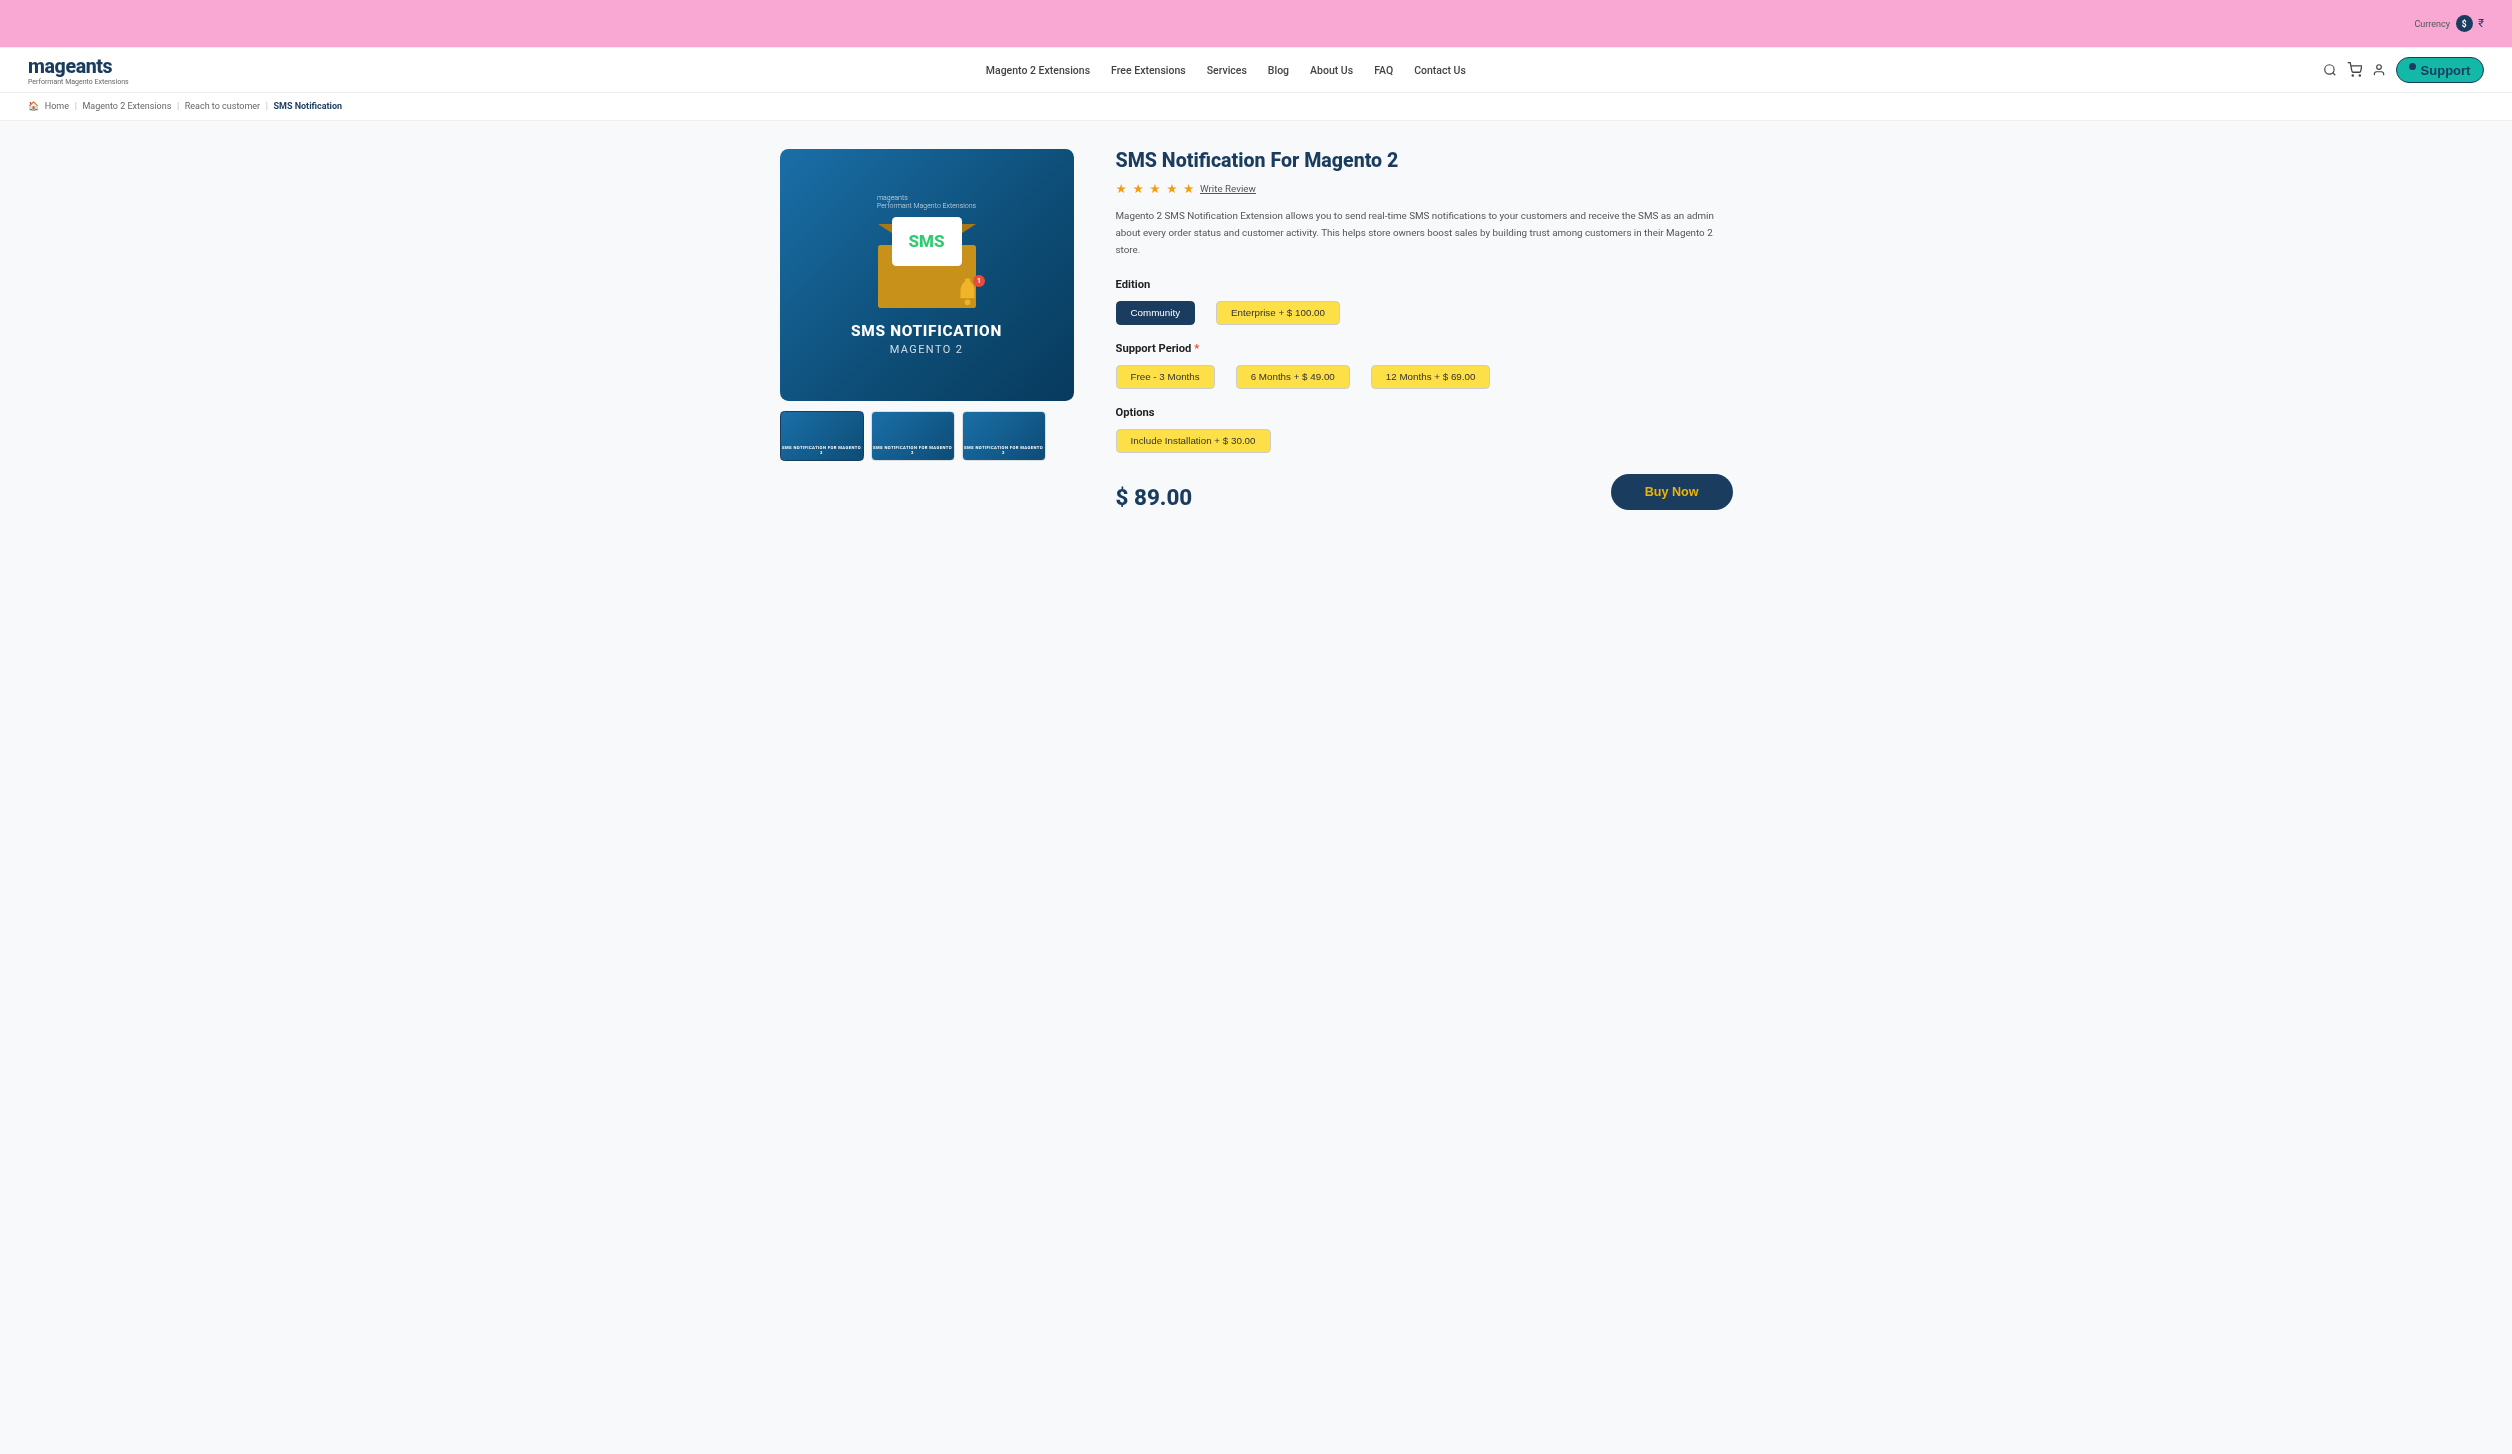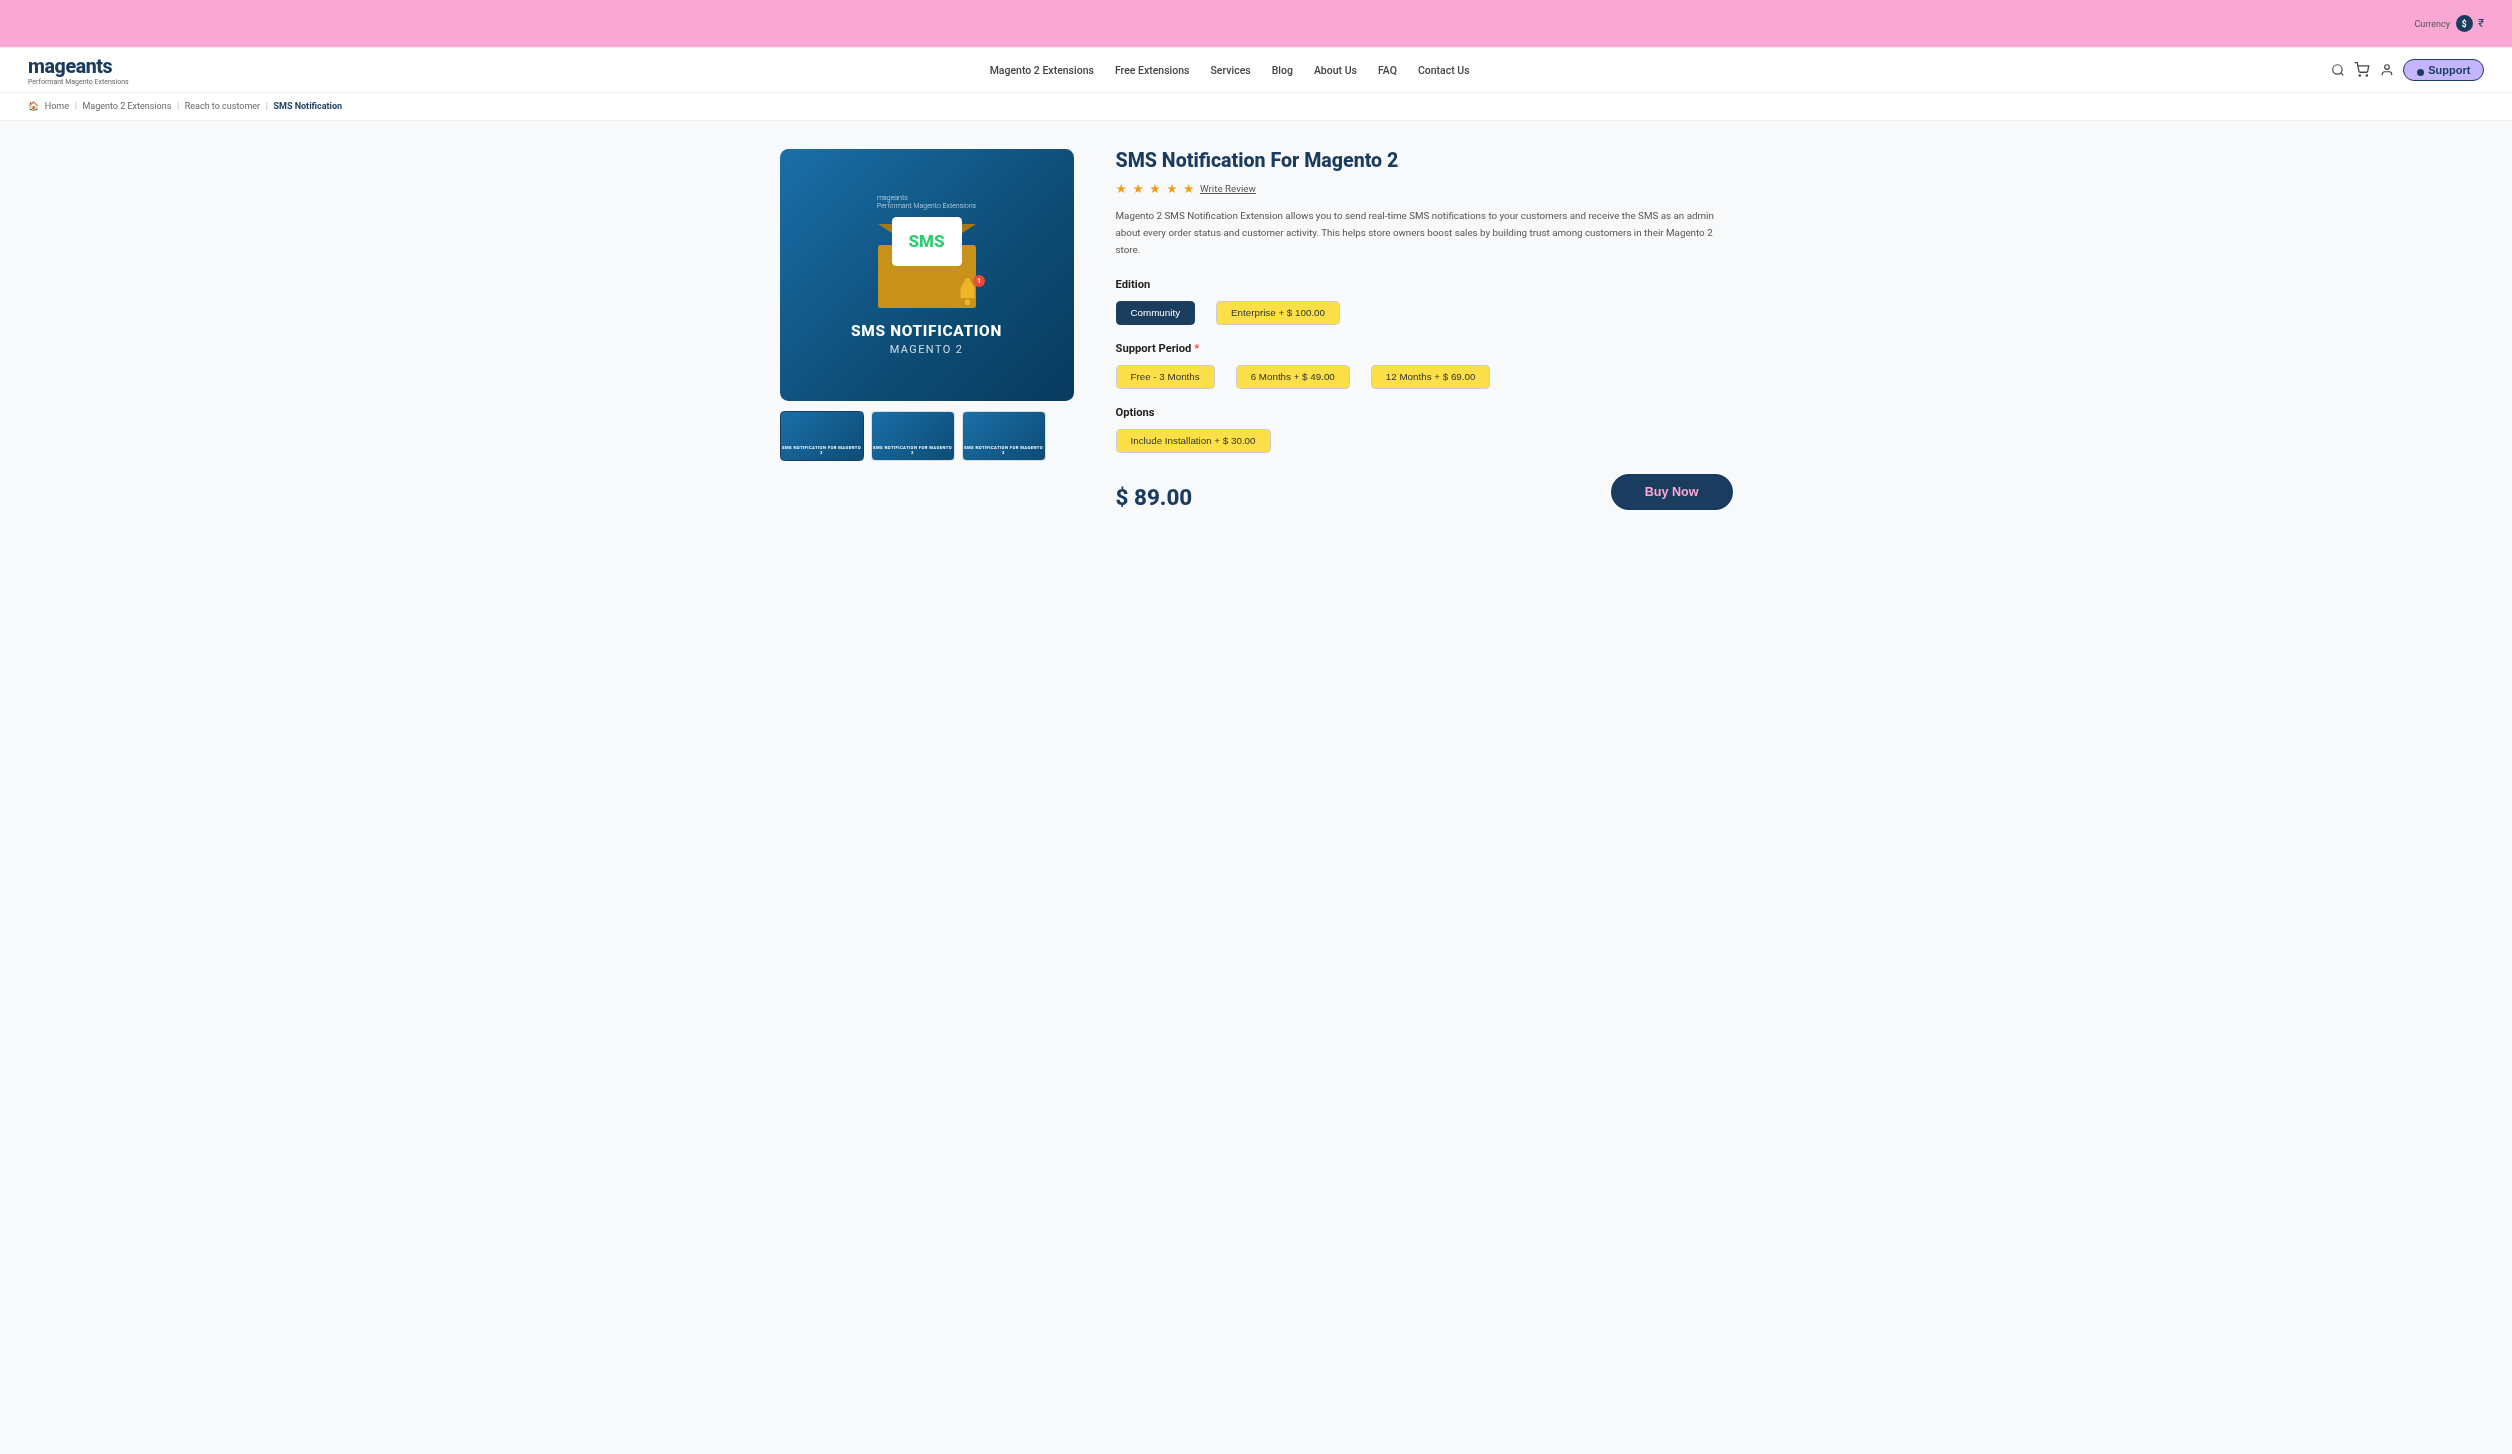--- a/index.html
+++ b/index.html
@@ -79,30 +79,30 @@
     .icon-btn {
       background: none;
       border: none;
       cursor: pointer;
       color: #444;
       font-size: 12.6px;
       display: flex;
       align-items: center;
     }
     .support-btn {
-      background: #c4b5fd;
+      background: #14b8a6;
       border: 1.4px solid #1a3c5e;
       color: #1a3c5e;
       border-radius: 17.5px;
       padding: 4.2px 12.6px;
-      font-size: 11px;
+      font-size: 13px;
       font-weight: 600;
       cursor: pointer;
       display: flex;
-      align-items: flex-end;
+      align-items: flex-start;
       gap: 4.2px;
     }
     .support-dot {
       width: 7px;
       height: 7px;
       background: #1a3c5e;
       border-radius: 50%;
     }
 
     
@@ -327,21 +327,21 @@
       justify-content: space-between;
       margin-top: 21px;
     }
     .price-display {
       font-size: 22.4px;
       font-weight: 800;
       color: #1a3c5e;
     }
     .buy-now-btn {
       background: #1a3c5e;
-      color: #f9a8d4;
+      color: #eab308;
       border: none;
       border-radius: 21px;
       padding: 11.2px 34px;
       font-size: 12.6px;
       font-weight: 700;
       cursor: pointer;
       transition: background 0.15s;
     }
   </style>
 </head>

